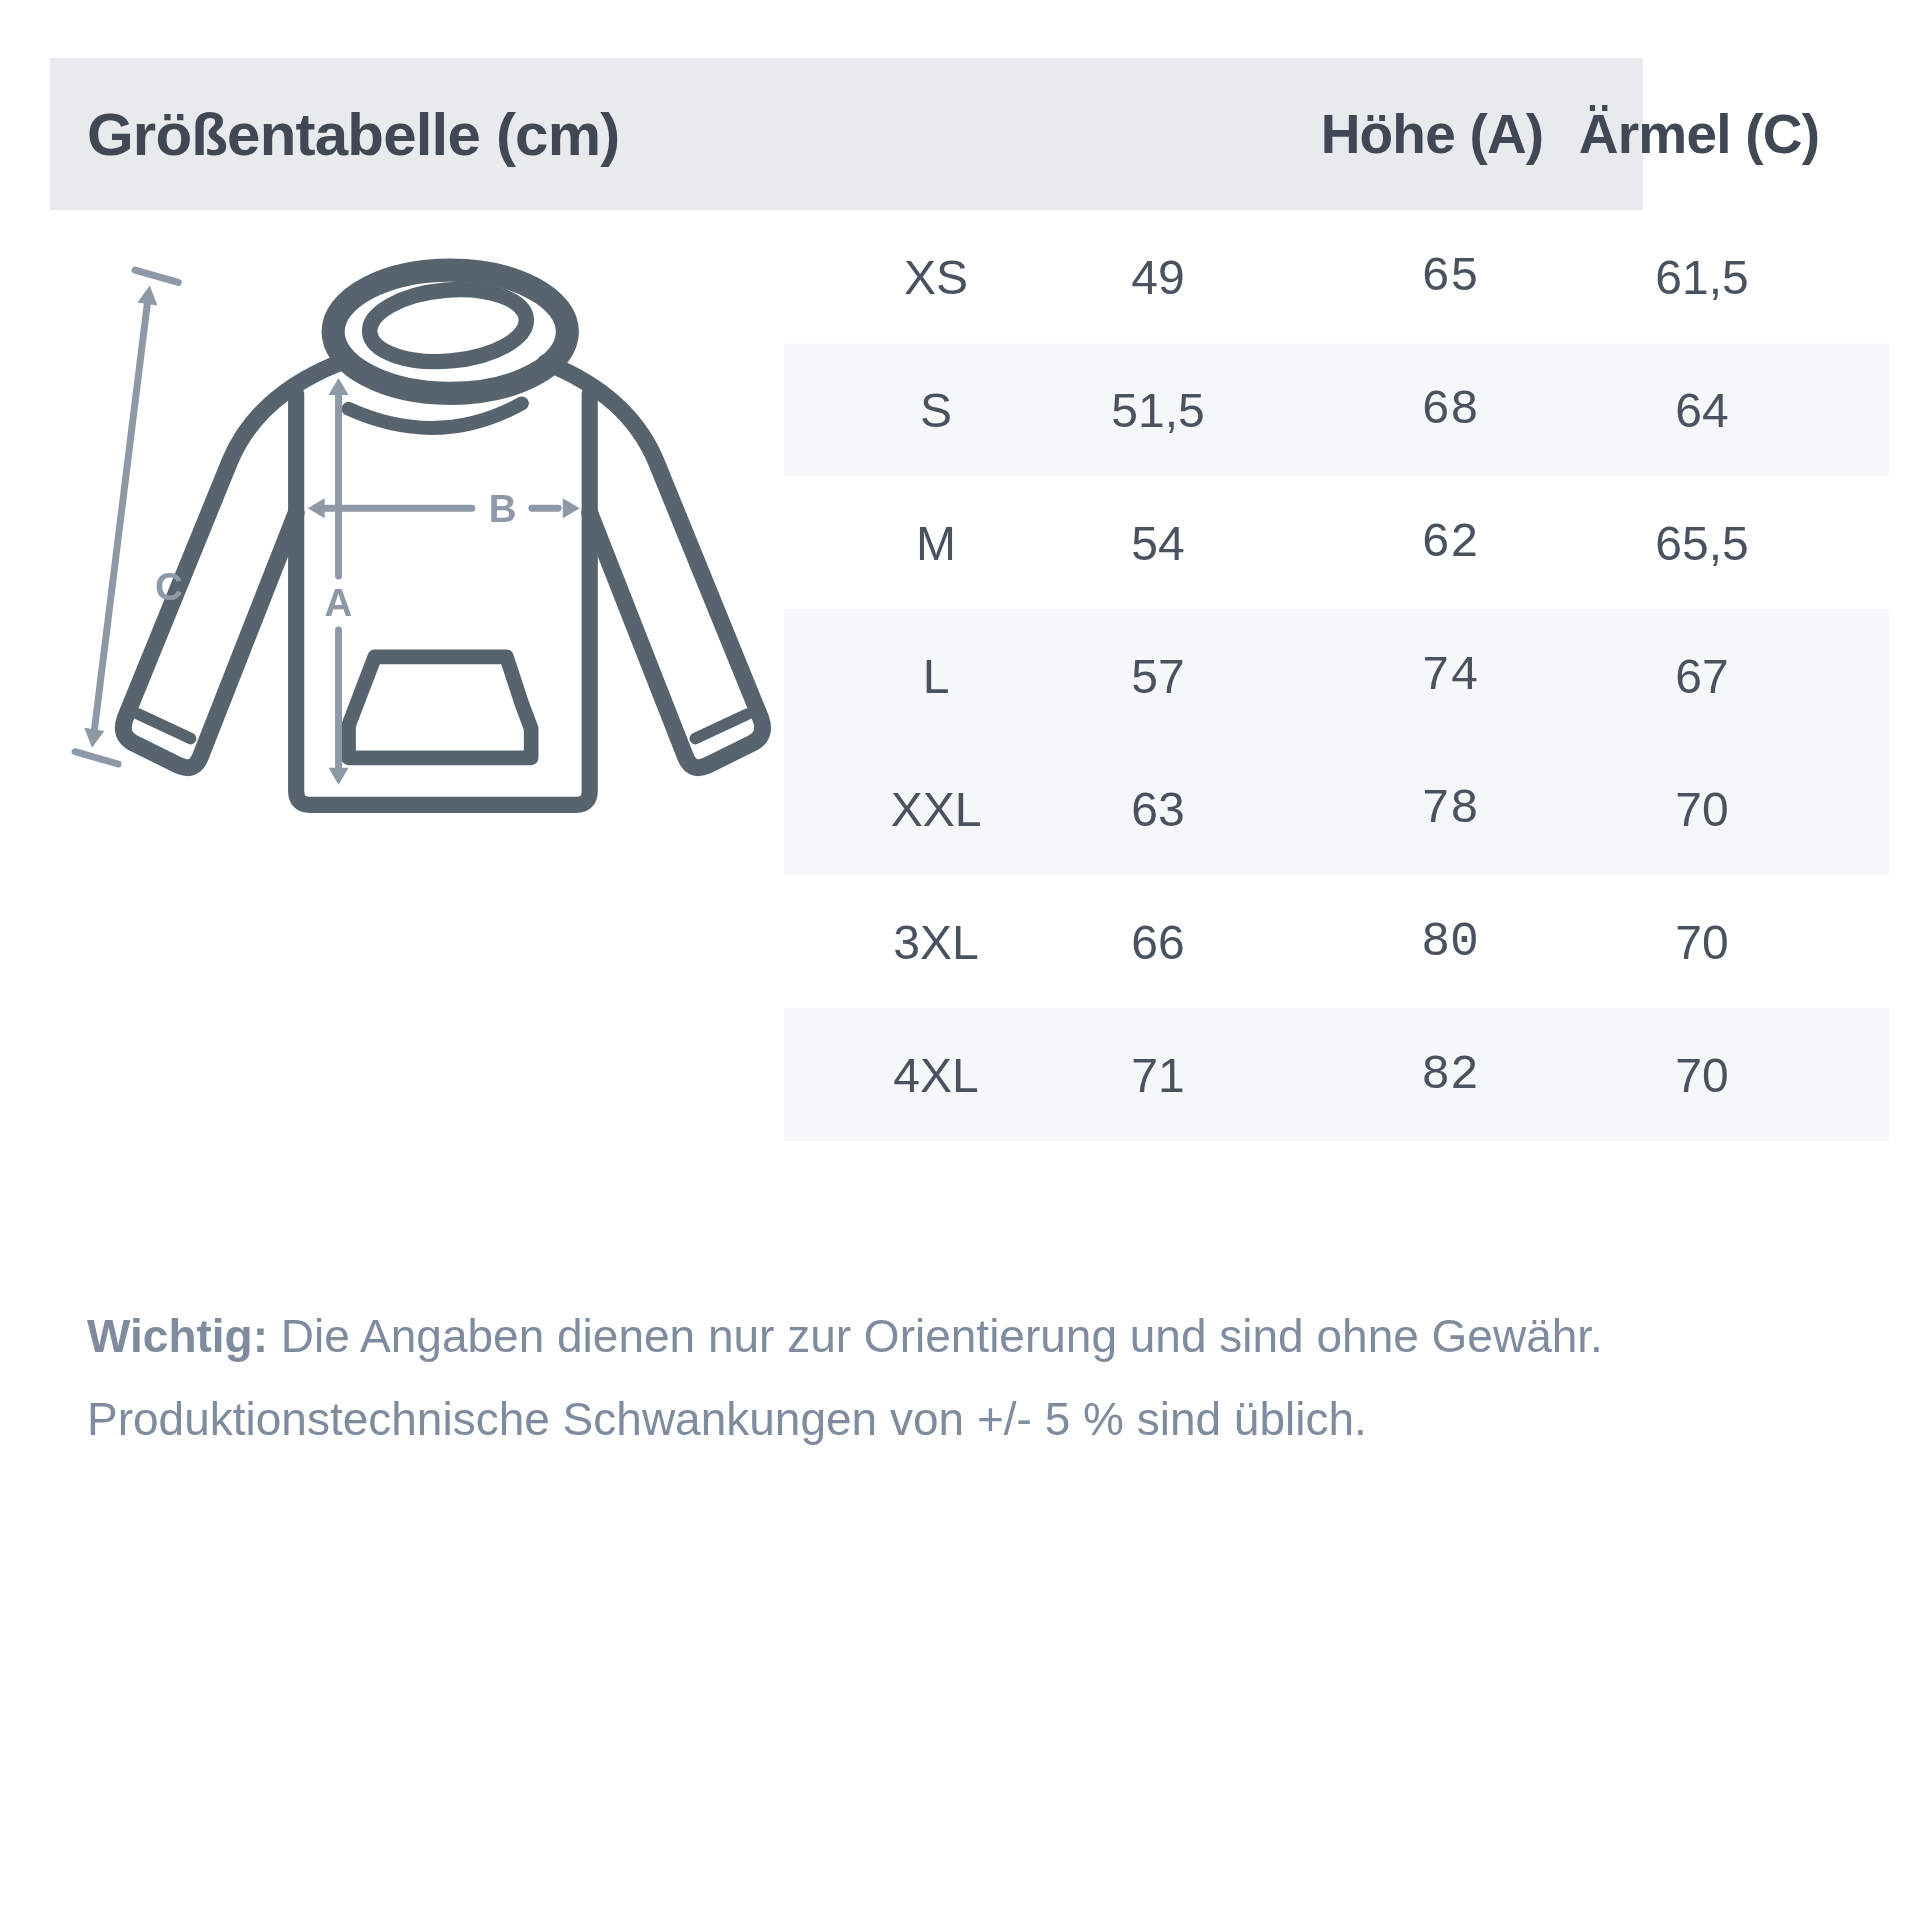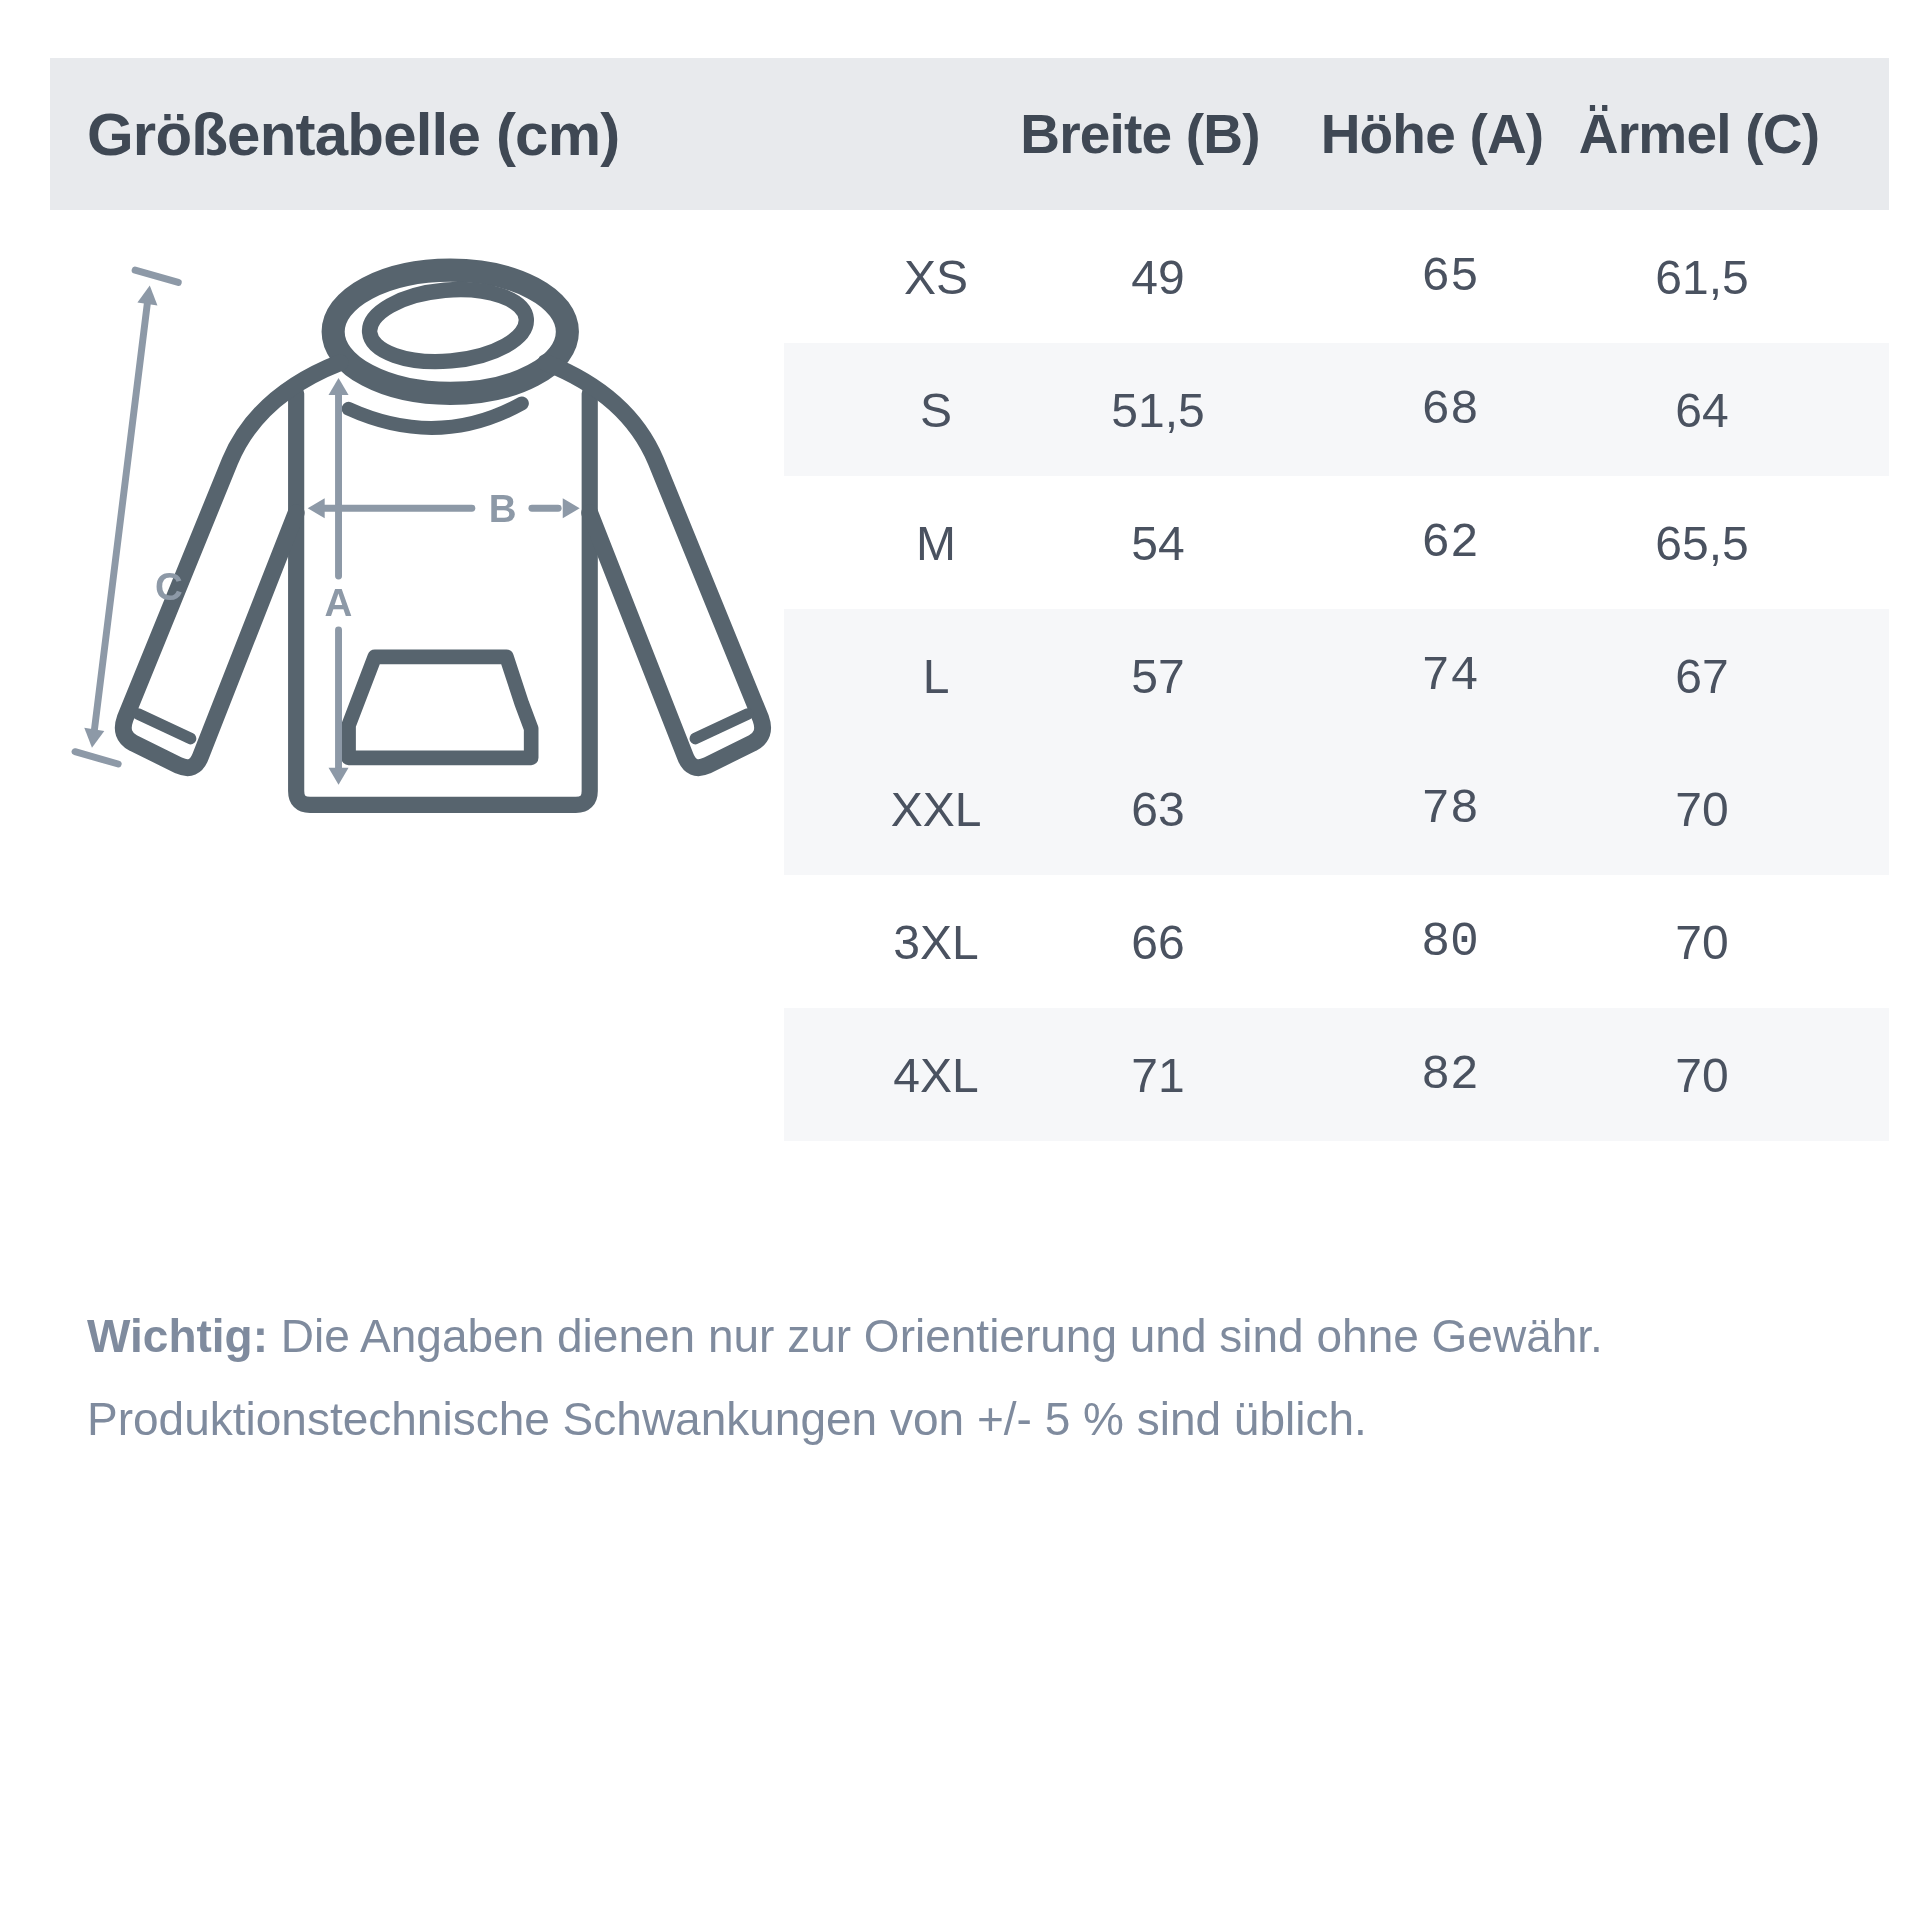--- a/index.html
+++ b/index.html
@@ -1,21 +1,21 @@
 <!DOCTYPE html>
 <html style="font-size:12.3px"><head>
 <meta charset="utf-8">
 <style>
   html,body{margin:0;padding:0;background:#ffffff;}
   .sheet{
     position:relative;width:1926px;height:1926px;background:#ffffff;overflow:hidden;
     font-family:"Liberation Sans",sans-serif;color:#454e5b;
   }
   
-  .header-band{position:absolute;left:50px;top:58px;width:1839px;height:152px;background:#e8eaed;}
+  .header-band{position:absolute;left:50px;top:58px;width:1549px;height:152px;background:#e8eaed;padding-left:44px;}
   .page-title{
     position:absolute;left:37px;top:50%;transform:translateY(-50%);
     font-size:60px;font-weight:bold;color:#3f4854;white-space:nowrap;letter-spacing:-0.8px;
   }
   .col-head{
     position:absolute;top:50%;transform:translate(-50%,-50%);
     font-size:55px;font-weight:bold;color:#3f4854;white-space:nowrap;letter-spacing:-0.8px;
   }
   .col-head.c1{left:1090px;}
   .col-head.c2{left:1382px;}
@@ -43,21 +43,20 @@
   }
   .footer b{font-weight:bold;color:#7f8b9e;}
 </style>
 </head>
 <body>
 
 <div class="sheet">
 
   <div class="header-band">
     <div class="page-title">Größentabelle (cm)</div>
-    <div class="col-head c1">Breite (B)</div>
     <div class="col-head c2">Höhe (A)</div>
     <div class="col-head c3">Ärmel (C)</div>
   </div>
 
   <div class="figure">
     <svg viewBox="0 0 950 850">
       <g stroke="#57646e" fill="none" stroke-linecap="round" stroke-linejoin="round">
 
         <ellipse cx="500" cy="145" rx="152" ry="80" stroke-width="30"></ellipse>
         <ellipse cx="497" cy="137" rx="102" ry="46" stroke-width="20" transform="rotate(-5 497 137)"></ellipse>

